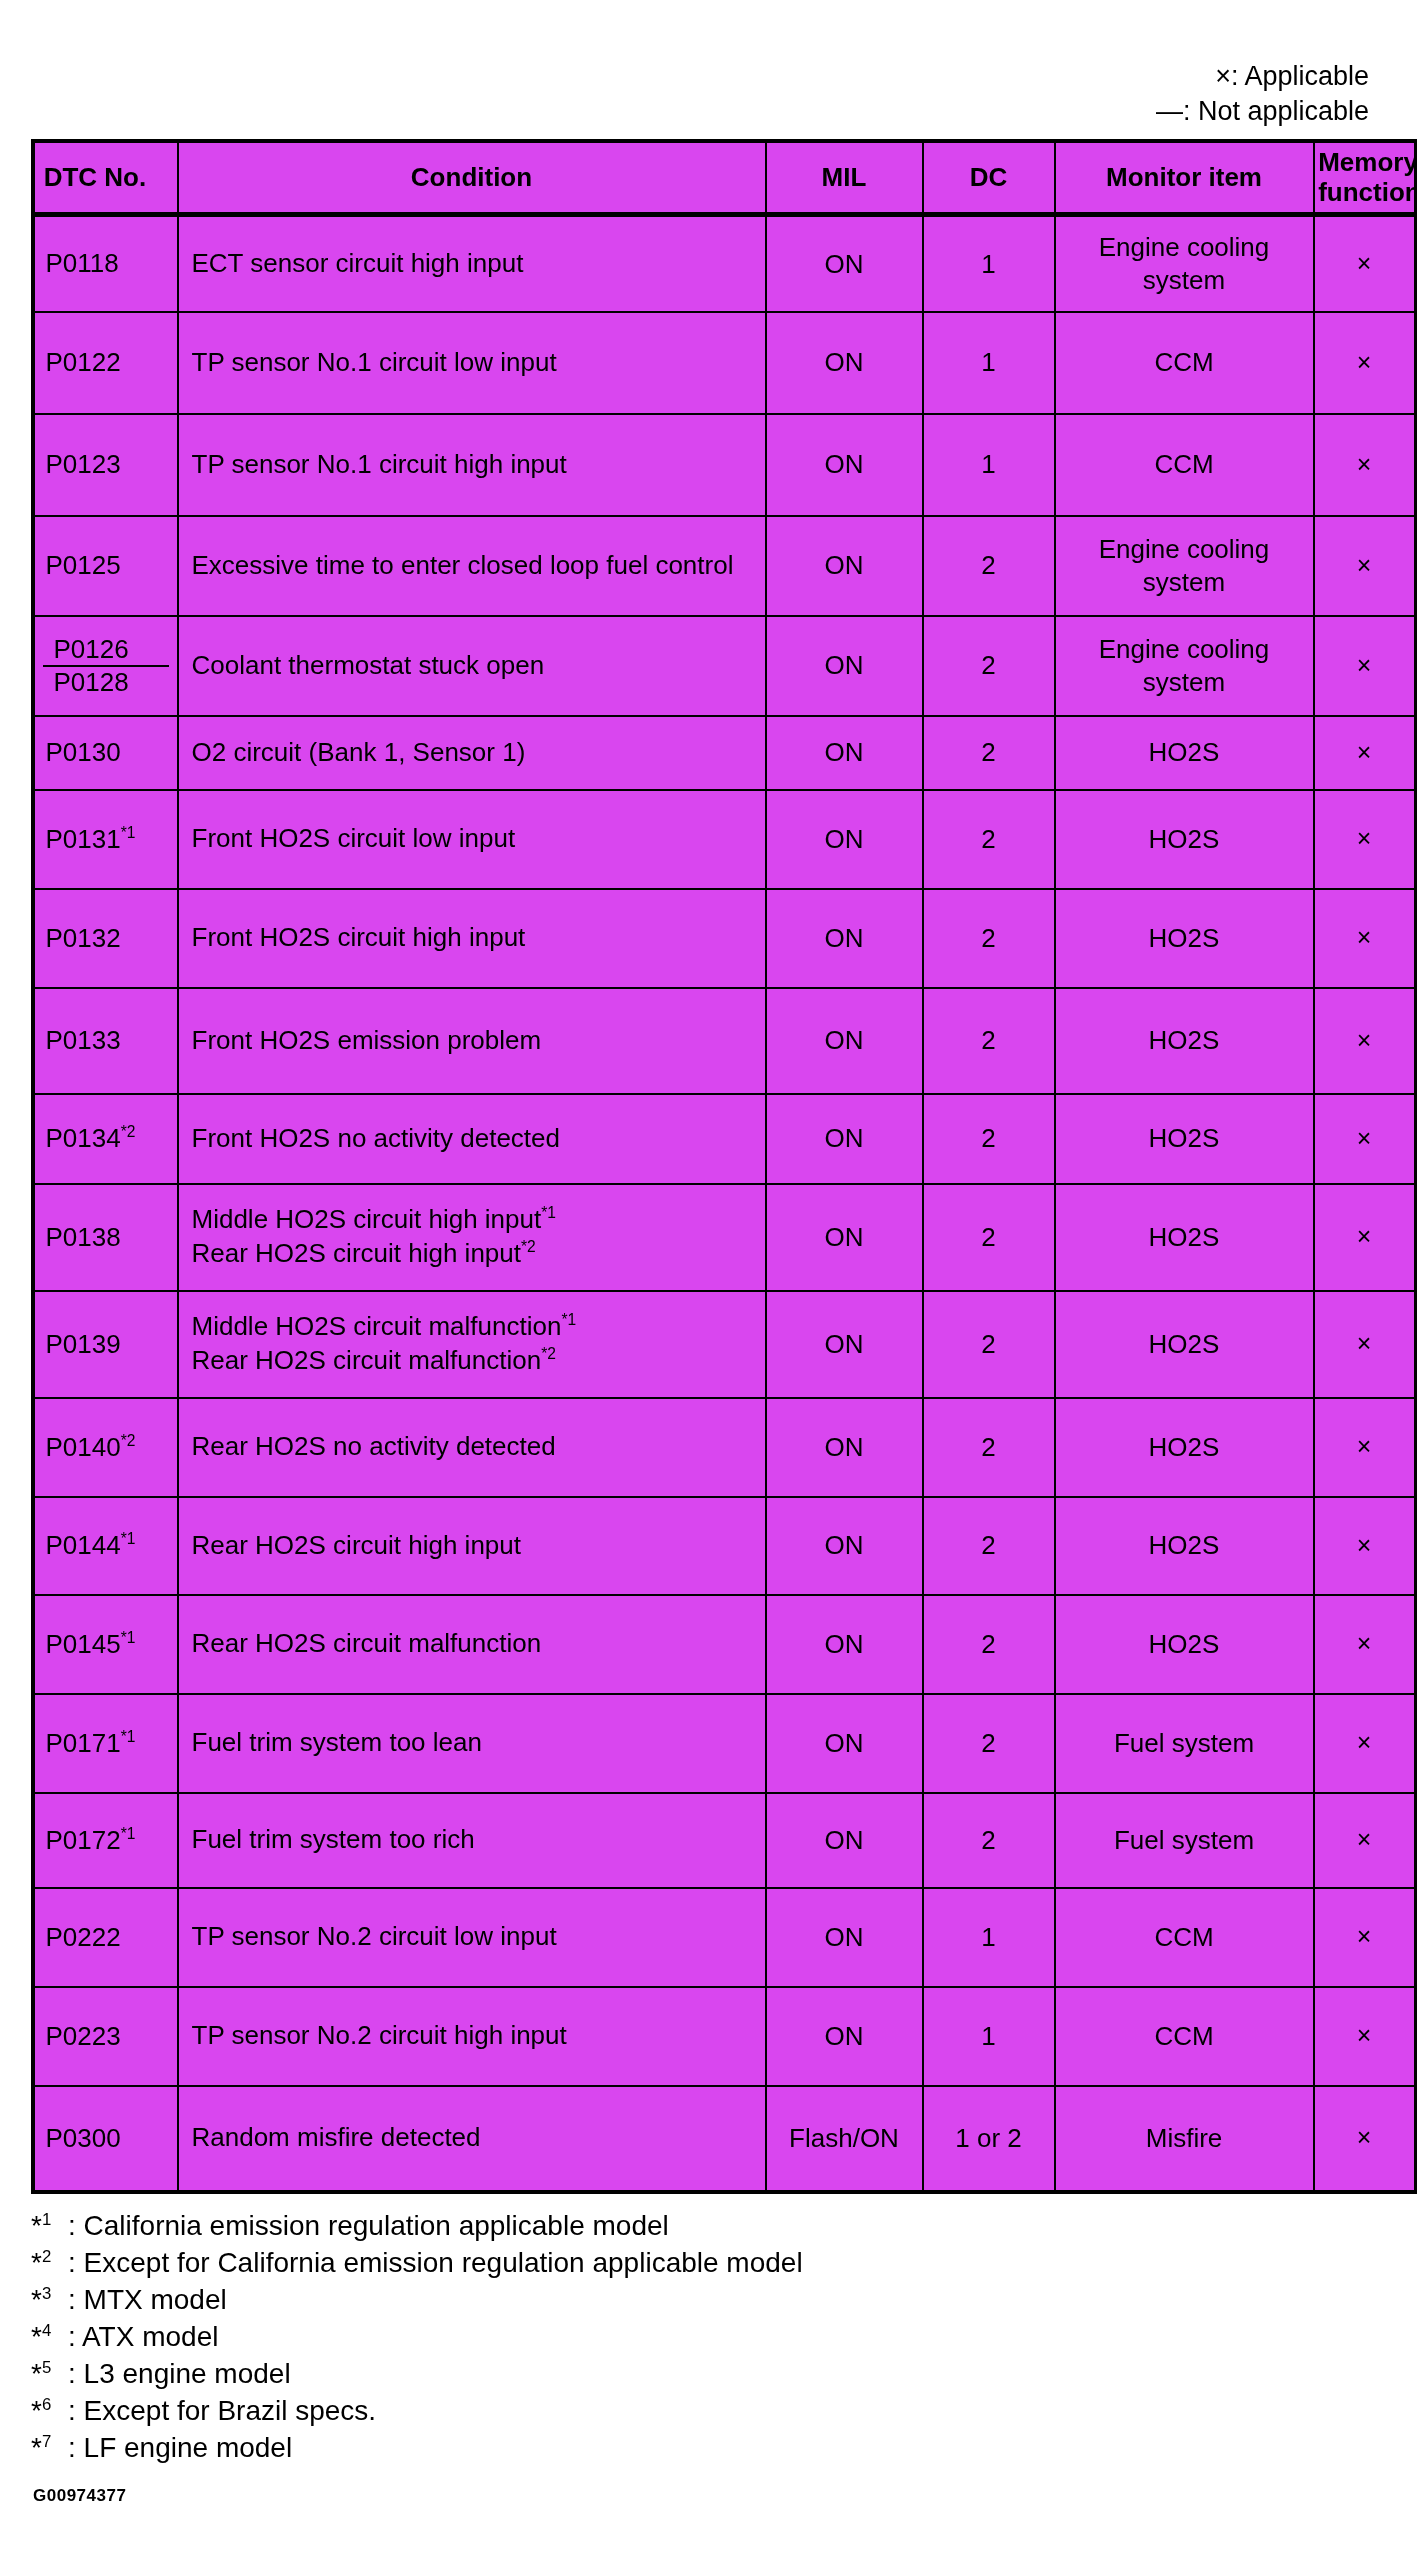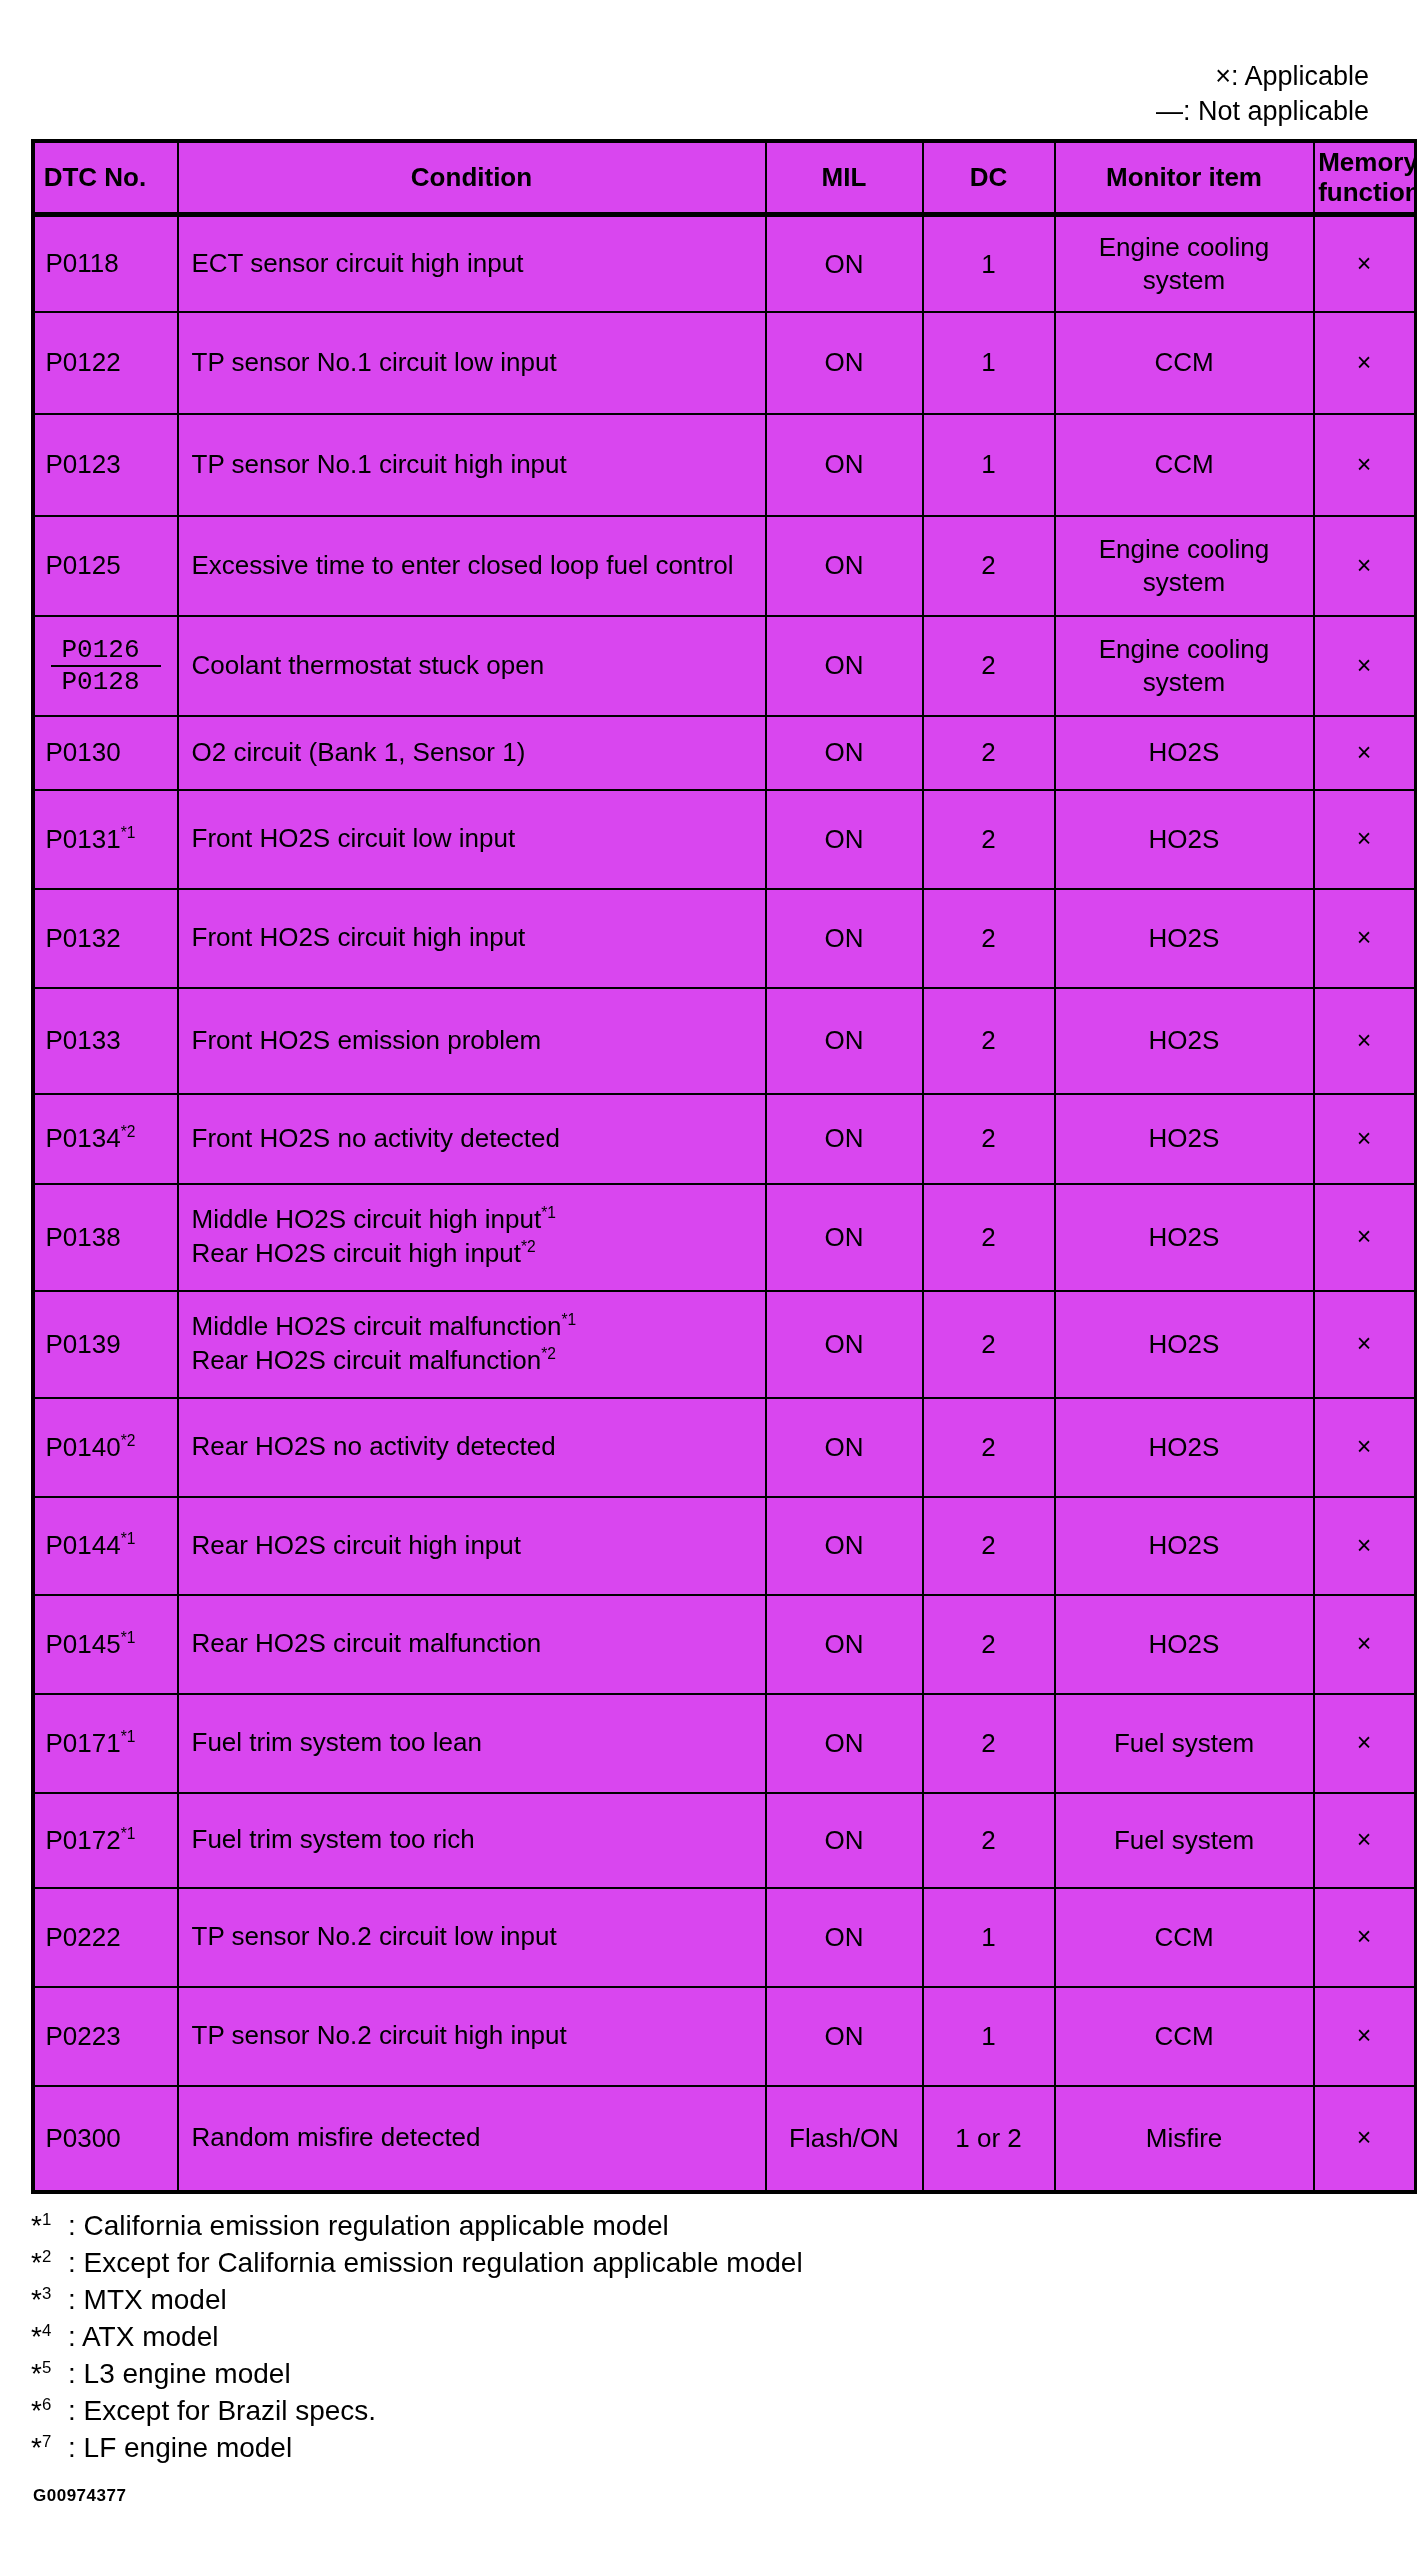--- a/index.html
+++ b/index.html
@@ -17,21 +17,21 @@
   table{border-collapse:collapse;table-layout:fixed;width:1382px;background:#d946ef;}
   th,td{border:2.8px solid #000;vertical-align:middle;font-size:26px;color:#000;}
   table{border:4.6px solid #000;}
   thead th{border-bottom-width:5.5px;font-weight:bold;text-align:center;height:69px;line-height:1.15;padding:0 3.7px;}
   thead th.h-dtc{text-align:left;padding-left:9.2px;}
   td.dtc{text-align:left;padding-left:11px;}
   td.cond{text-align:left;padding-left:13px;padding-right:9.2px;line-height:1.3;}
   td.ctr{text-align:center;padding:0 3.7px;line-height:1.25;}
   td.mem{text-align:center;font-size:25px;}
   sup{font-size:0.60em;vertical-align:super;line-height:0;}
-  td.split{padding:16px;font-family:Liberation Mono, monospace;}
+  td.split{padding:8px;}
   .split-inner{display:flex;flex-direction:column;height:100%;}
   .split-inner .half{flex:1;display:flex;align-items:center;padding-left:11px;}
   .split-inner .half.top{border-bottom:2.8px solid #000;}
   .footnotes{
     position:absolute;left:31px;top:2207px;
     font-size:28px;line-height:37px;
   }
   .fn{white-space:nowrap;}
   .fn .mk{display:inline-block;min-width:37px;}
   .figure-id{

